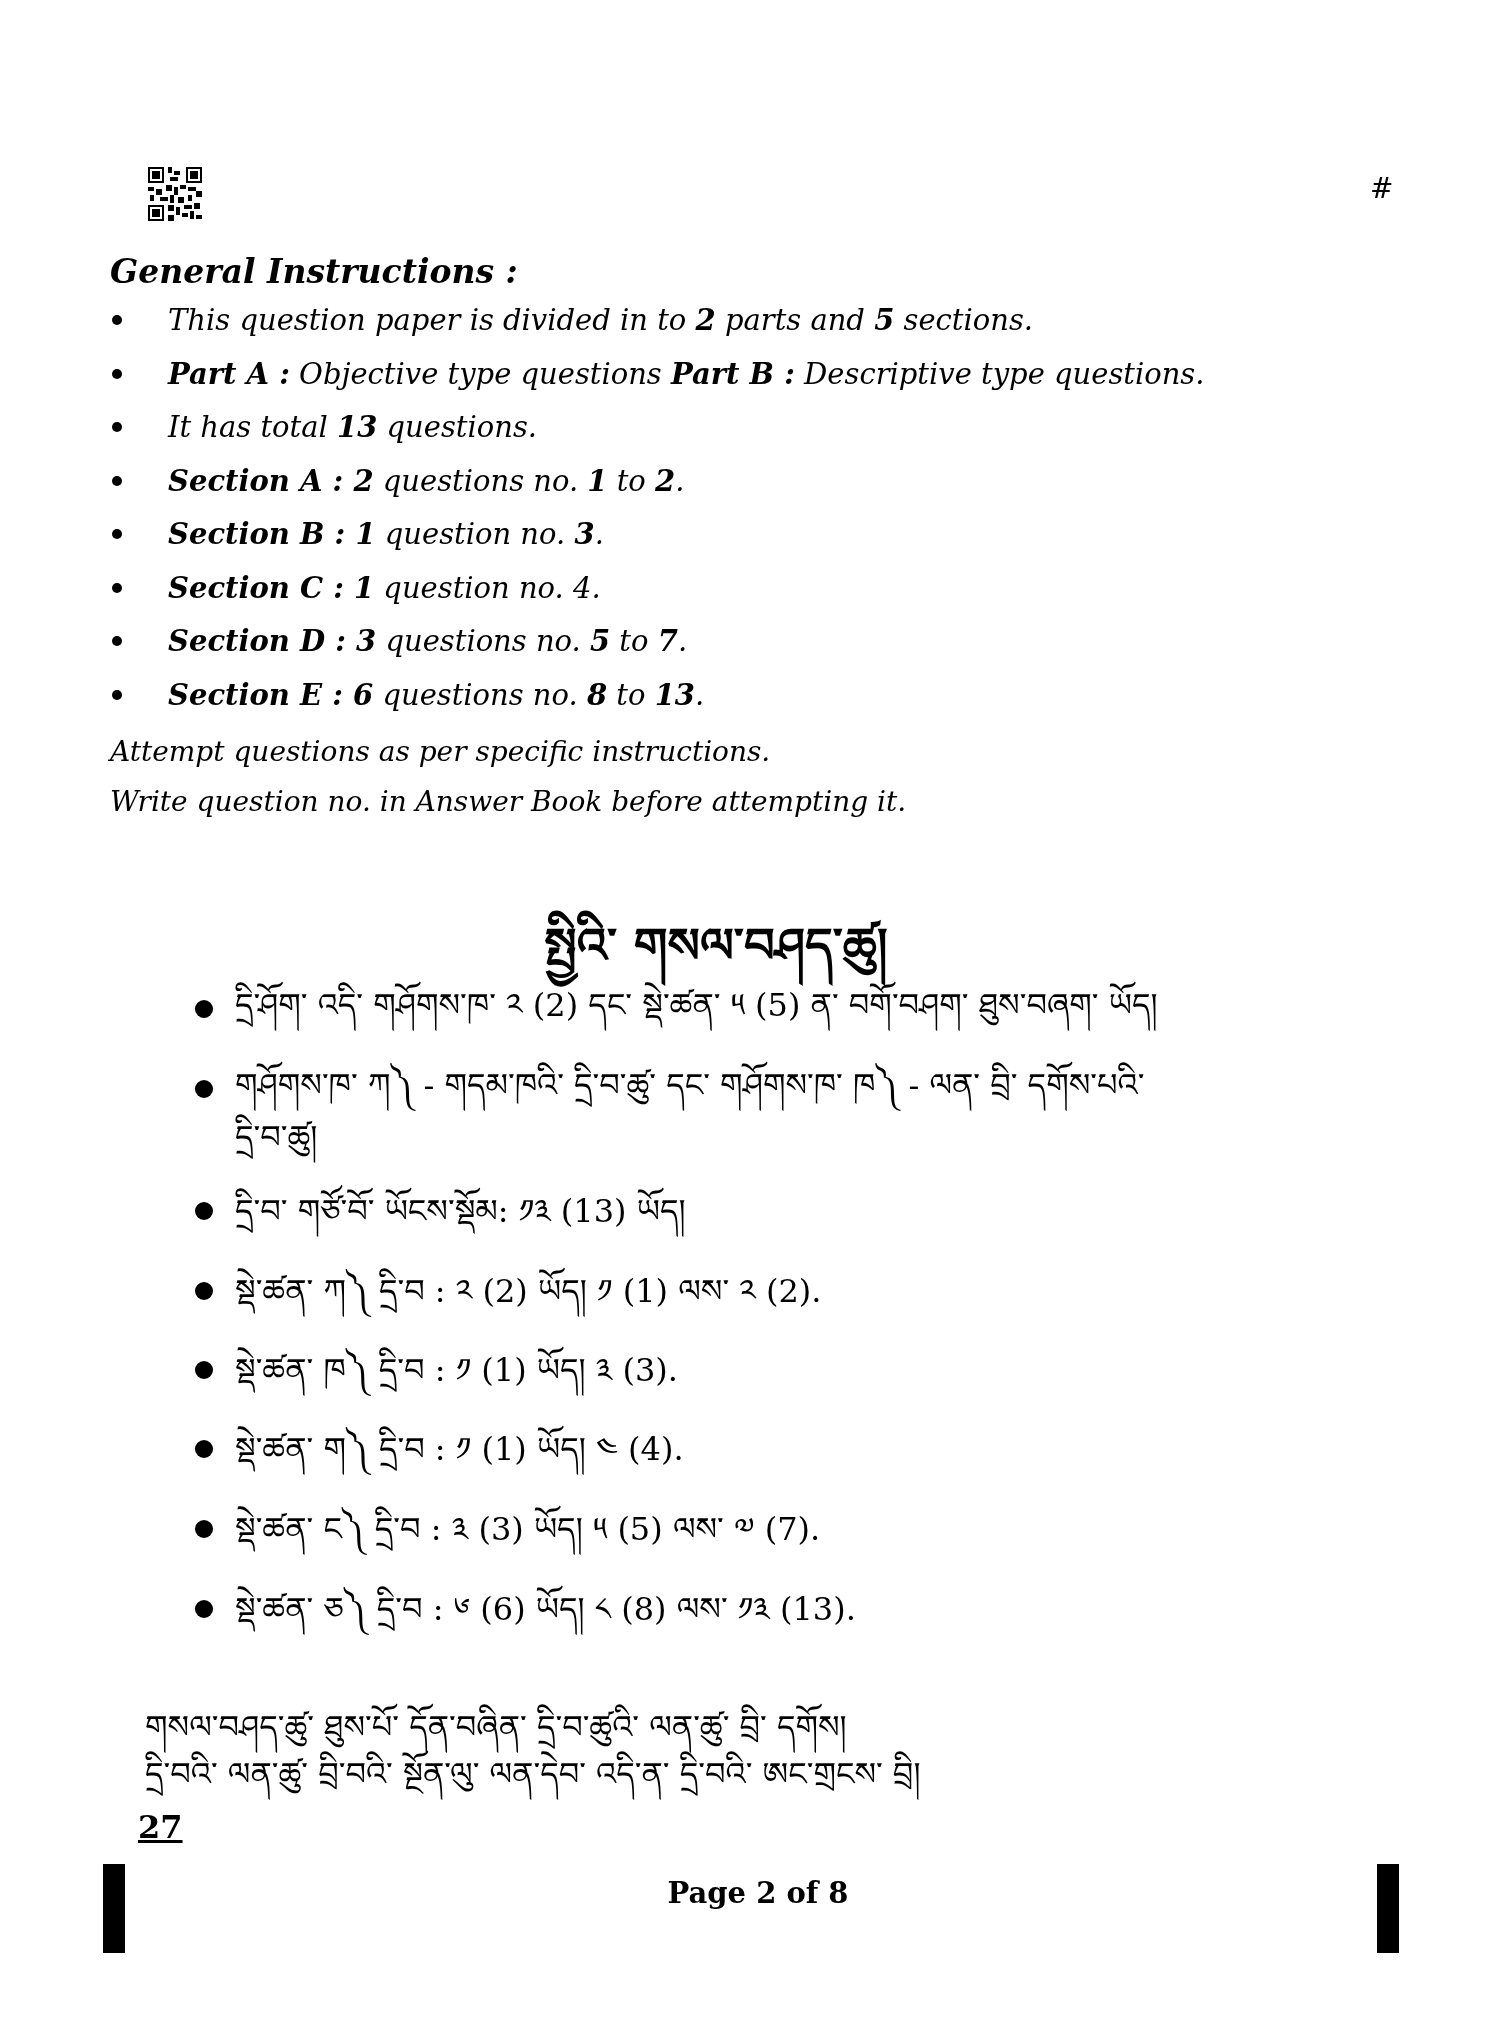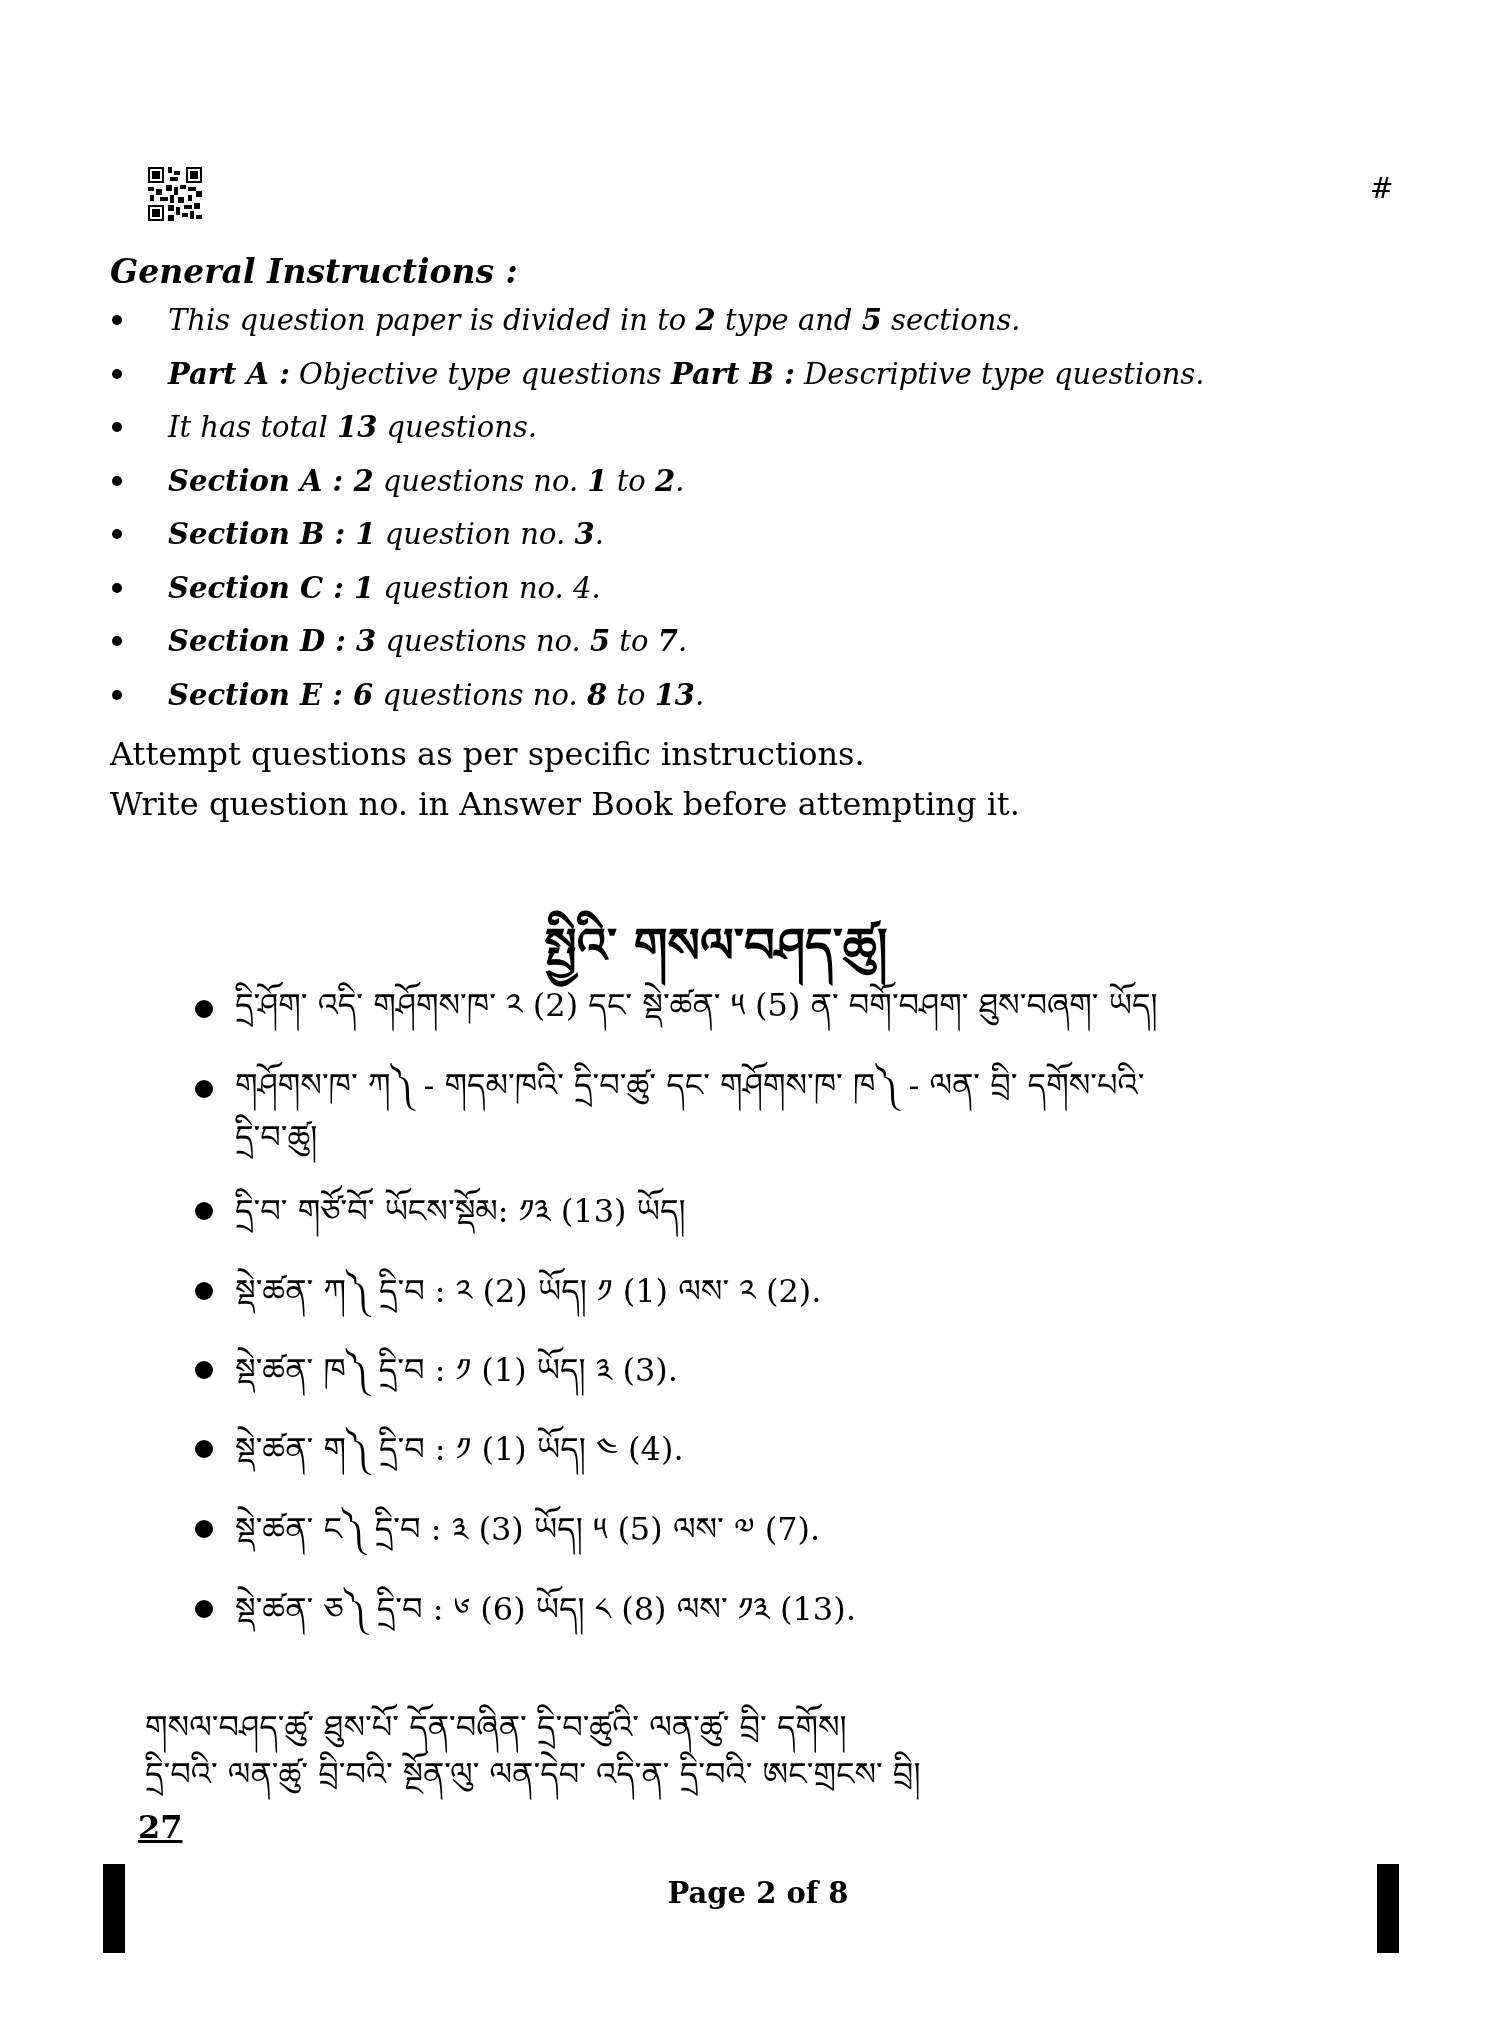--- a/index.html
+++ b/index.html
@@ -6,21 +6,21 @@
   body { width: 1505px; height: 2034px; position: relative; overflow: hidden; color: #000; font-family: "DejaVu Serif", serif; }
   .abs { position: absolute; }
   .qr { left: 148px; top: 167px; width: 54px; height: 54px; }
   .hash { left: 1370px; top: 172px; font-family: "DejaVu Serif", serif; font-size: 28px; font-style: italic; }
   .gi-title { left: 110px; top: 252px; font-size: 33px; font-weight: bold; font-style: italic; white-space: nowrap; }
   .en-list { left: 110px; top: 300px; margin: 0; padding: 0; list-style: none; }
   .en-item { position: relative; height: 53.5px; font-size: 29px; font-style: italic; white-space: nowrap; line-height: 40px; }
   .en-bullet { position: absolute; left: 2px; top: 15px; width: 10px; height: 10px; border-radius: 50%; background: #000; }
   .en-text { position: absolute; left: 58px; top: 0; }
   .en-text b { font-weight: bold; }
-  .note { left: 110px; font-size: 32px; white-space: nowrap; }
+  .note { left: 110px; font-size: 28px; font-style: italic; white-space: nowrap; }
   .bo-title { left: 0; width: 1432px; top: 892px; text-align: center; font-size: 48px; font-weight: bold; white-space: nowrap; }
   .bo-item { position: absolute; left: 195px; font-size: 32px; white-space: nowrap; line-height: 46px; }
   .bo-bullet { position: absolute; left: 0; width: 18px; height: 18px; border-radius: 50%; background: #000; }
   .bo-text { position: absolute; left: 40px; top: 0; }
   .bo-para { left: 145px; font-size: 32px; white-space: nowrap; line-height: 45px; }
   .bar { background: #000; width: 22px; height: 89px; top: 1864px; }
   .footer-num { left: 138px; top: 1808px; font-size: 32px; font-weight: bold; text-decoration: underline; }
   .footer-page { left: 0; width: 1516px; top: 1876px; text-align: center; font-size: 29px; font-weight: bold; }
 </style>
 </head>
@@ -64,21 +64,21 @@
   </svg>
 </div>
 
 <div class="abs hash">#</div>
 
 <div class="abs gi-title">General Instructions :</div>
 
 <ul class="abs en-list" id="en-list">
     <li class="en-item">
       <span class="en-bullet"></span>
-      <span class="en-text"><span>This question paper is divided in to </span><b>2</b><span> type and </span><b>5</b><span> sections.</span></span>
+      <span class="en-text"><span>This question paper is divided in to </span><b>2</b><span> parts and </span><b>5</b><span> sections.</span></span>
     </li>
     <li class="en-item">
       <span class="en-bullet"></span>
       <span class="en-text"><b>Part A :</b><span> Objective type questions </span><b>Part B :</b><span> Descriptive type questions.</span></span>
     </li>
     <li class="en-item">
       <span class="en-bullet"></span>
       <span class="en-text"><span>It has total </span><b>13</b><span> questions.</span></span>
     </li>
     <li class="en-item">

